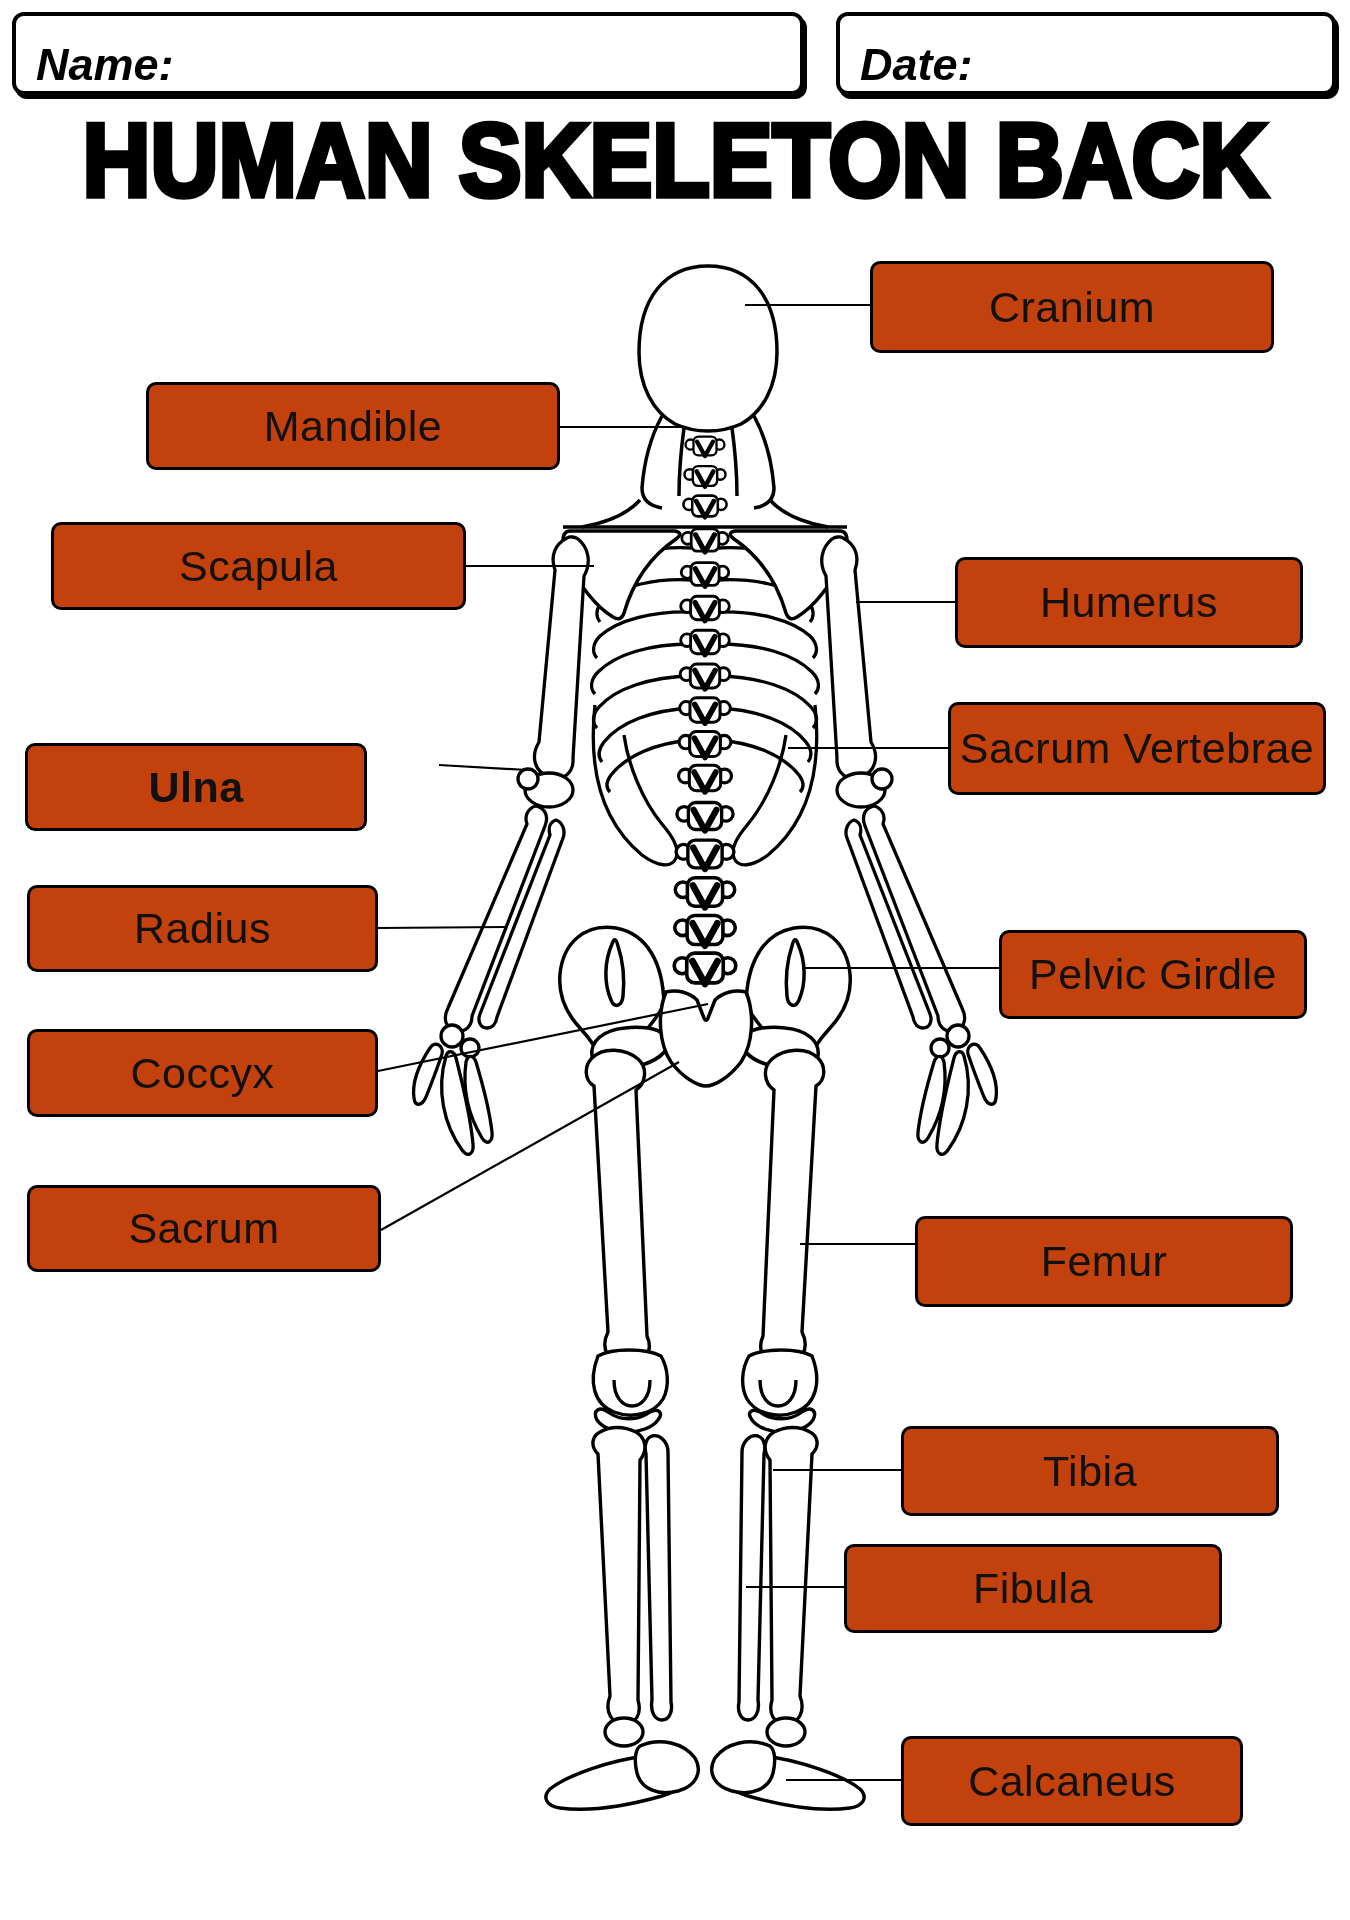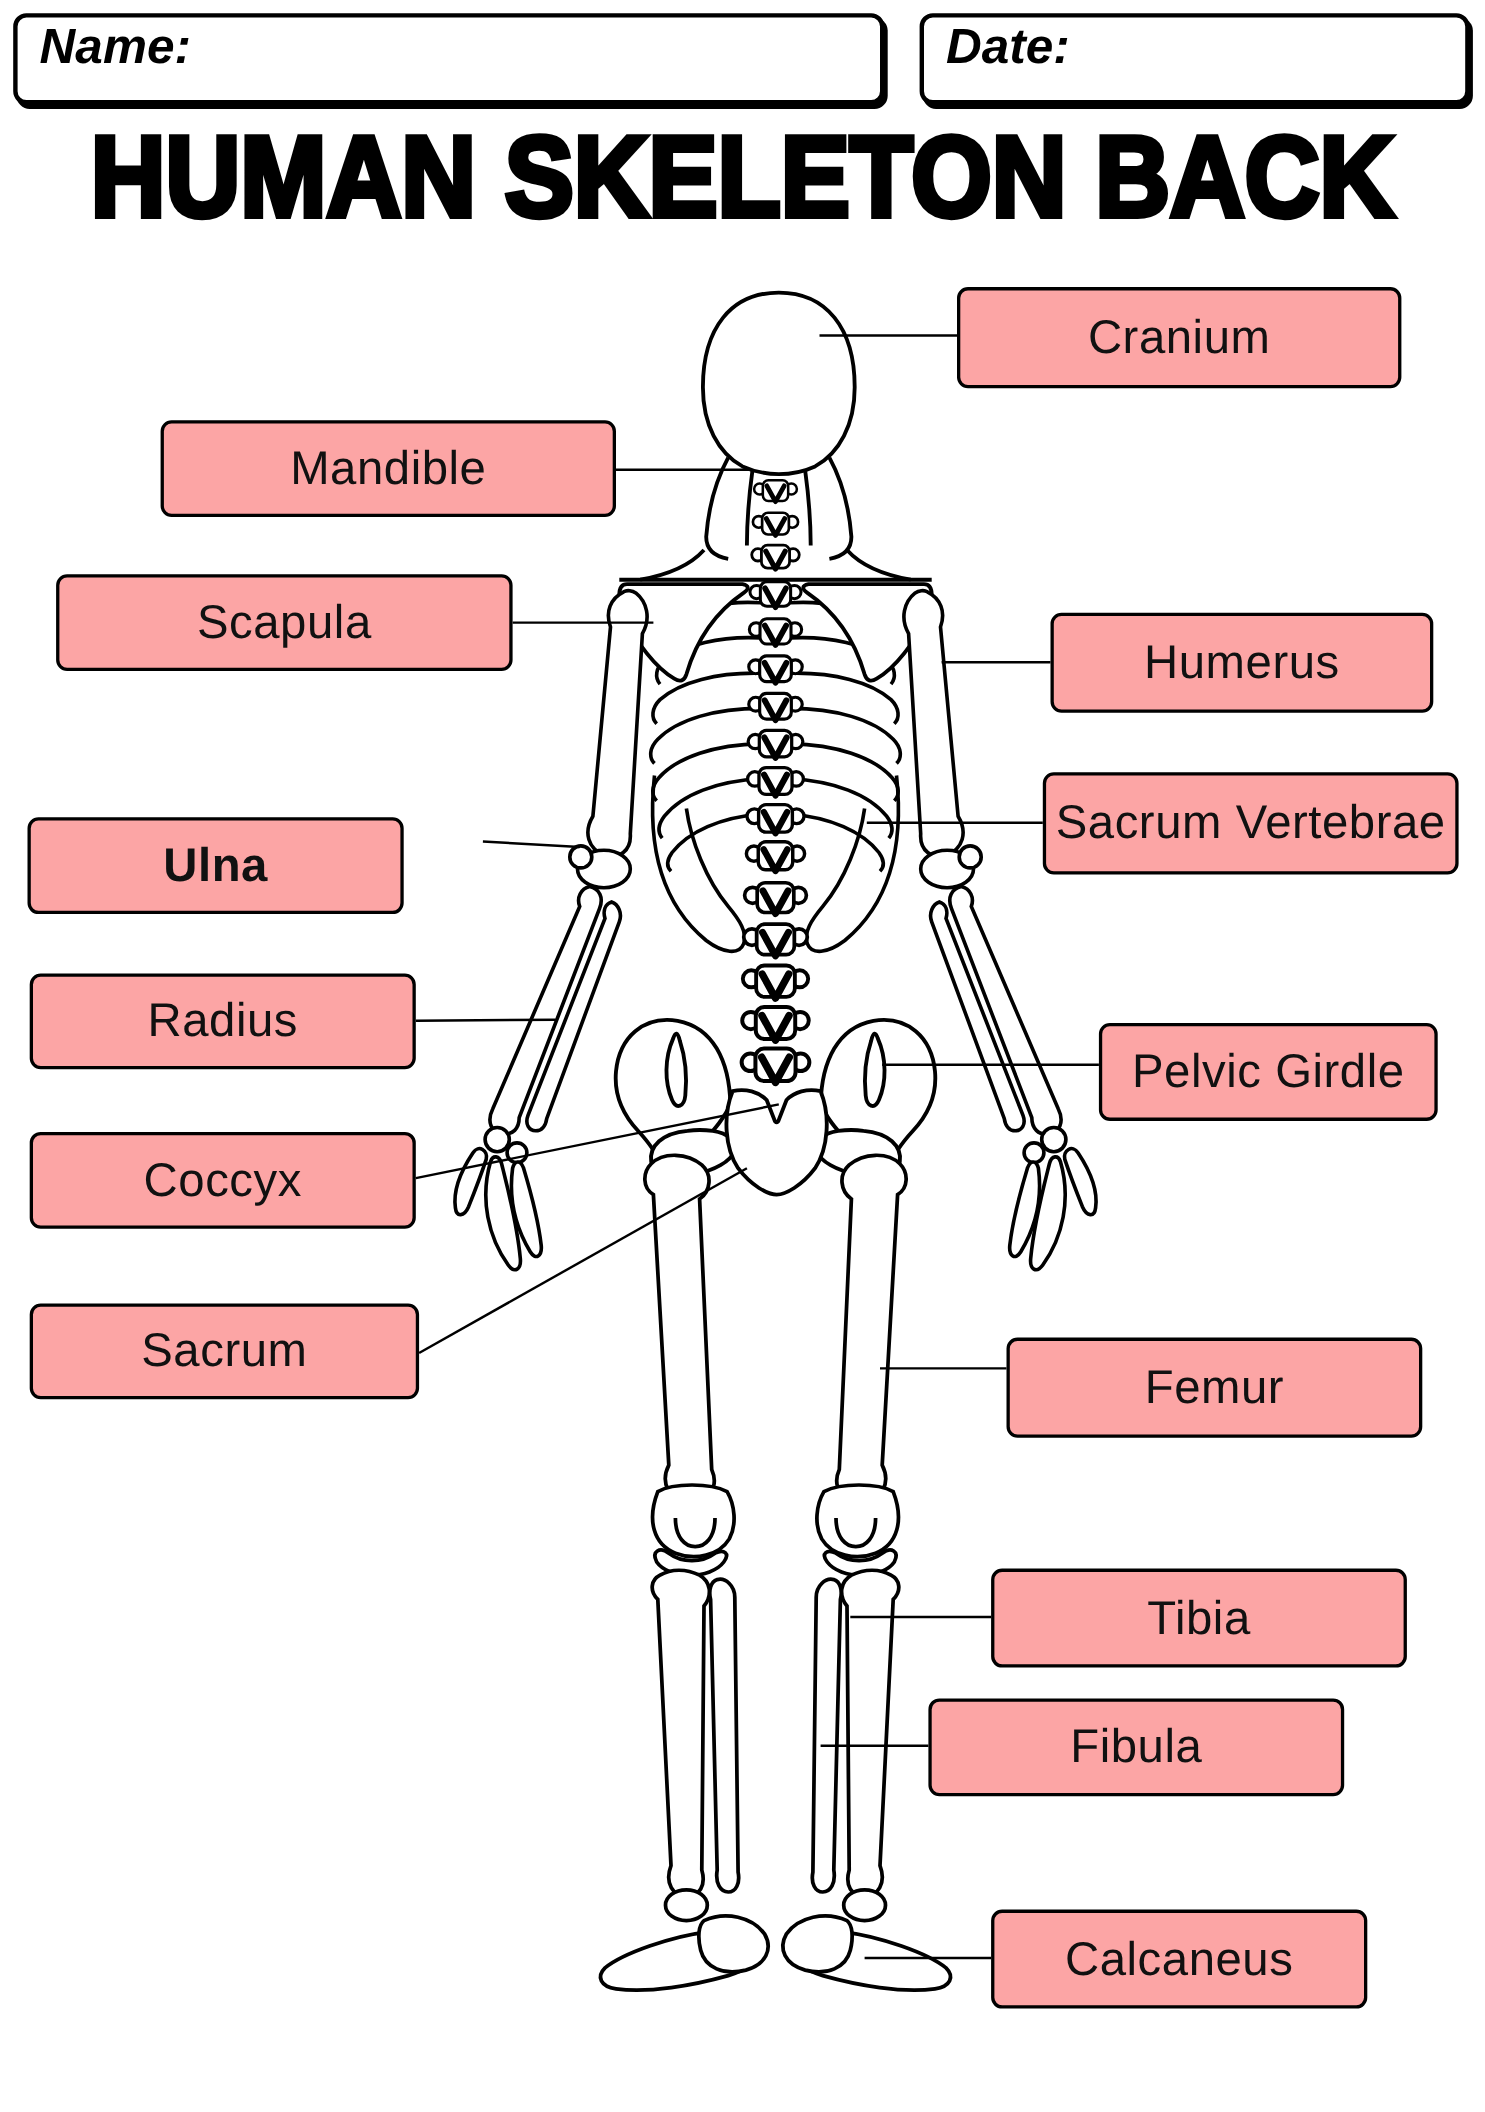--- a/index.html
+++ b/index.html
@@ -1,23 +1,23 @@
 <!DOCTYPE html>
 <html><head>
 <meta charset="utf-8">
 <style>
   html,body{margin:0;padding:0;}
   body{width:1350px;height:1920px;background:#ffffff;position:relative;overflow:hidden;
        font-family:"Liberation Sans",sans-serif;color:#000;}
   .page{position:absolute;inset:0;}
   .field-box{position:absolute;box-sizing:border-box;background:#fff;border:4px solid #000;
-       border-radius:12px;box-shadow:3px 4px 0 #000;display:flex;align-items:flex-start;
+       border-radius:12px;box-shadow:3px 4px 0 #000;display:flex;align-items:flex-end;
        padding-left:20px;font-size:45px;font-style:italic;font-weight:bold;
        font-family:"Liberation Sans",sans-serif;}
-  .label-box{position:absolute;box-sizing:border-box;background:#fca5a5;border:3.5px solid #000;
+  .label-box{position:absolute;box-sizing:border-box;background:#c2410c;border:3.5px solid #000;
        border-radius:10px;display:flex;align-items:center;justify-content:center;
        font-size:43px;letter-spacing:0.5px;white-space:nowrap;color:#111;
        font-family:"Liberation Sans",sans-serif;}
   .title-wrap{position:absolute;left:55px;top:96px;width:1240px;height:122px;}
   #skeleton-svg{position:absolute;left:0;top:0;width:1350px;height:1920px;}
   svg{display:block;}
 </style>
 </head>
 <body>
 

